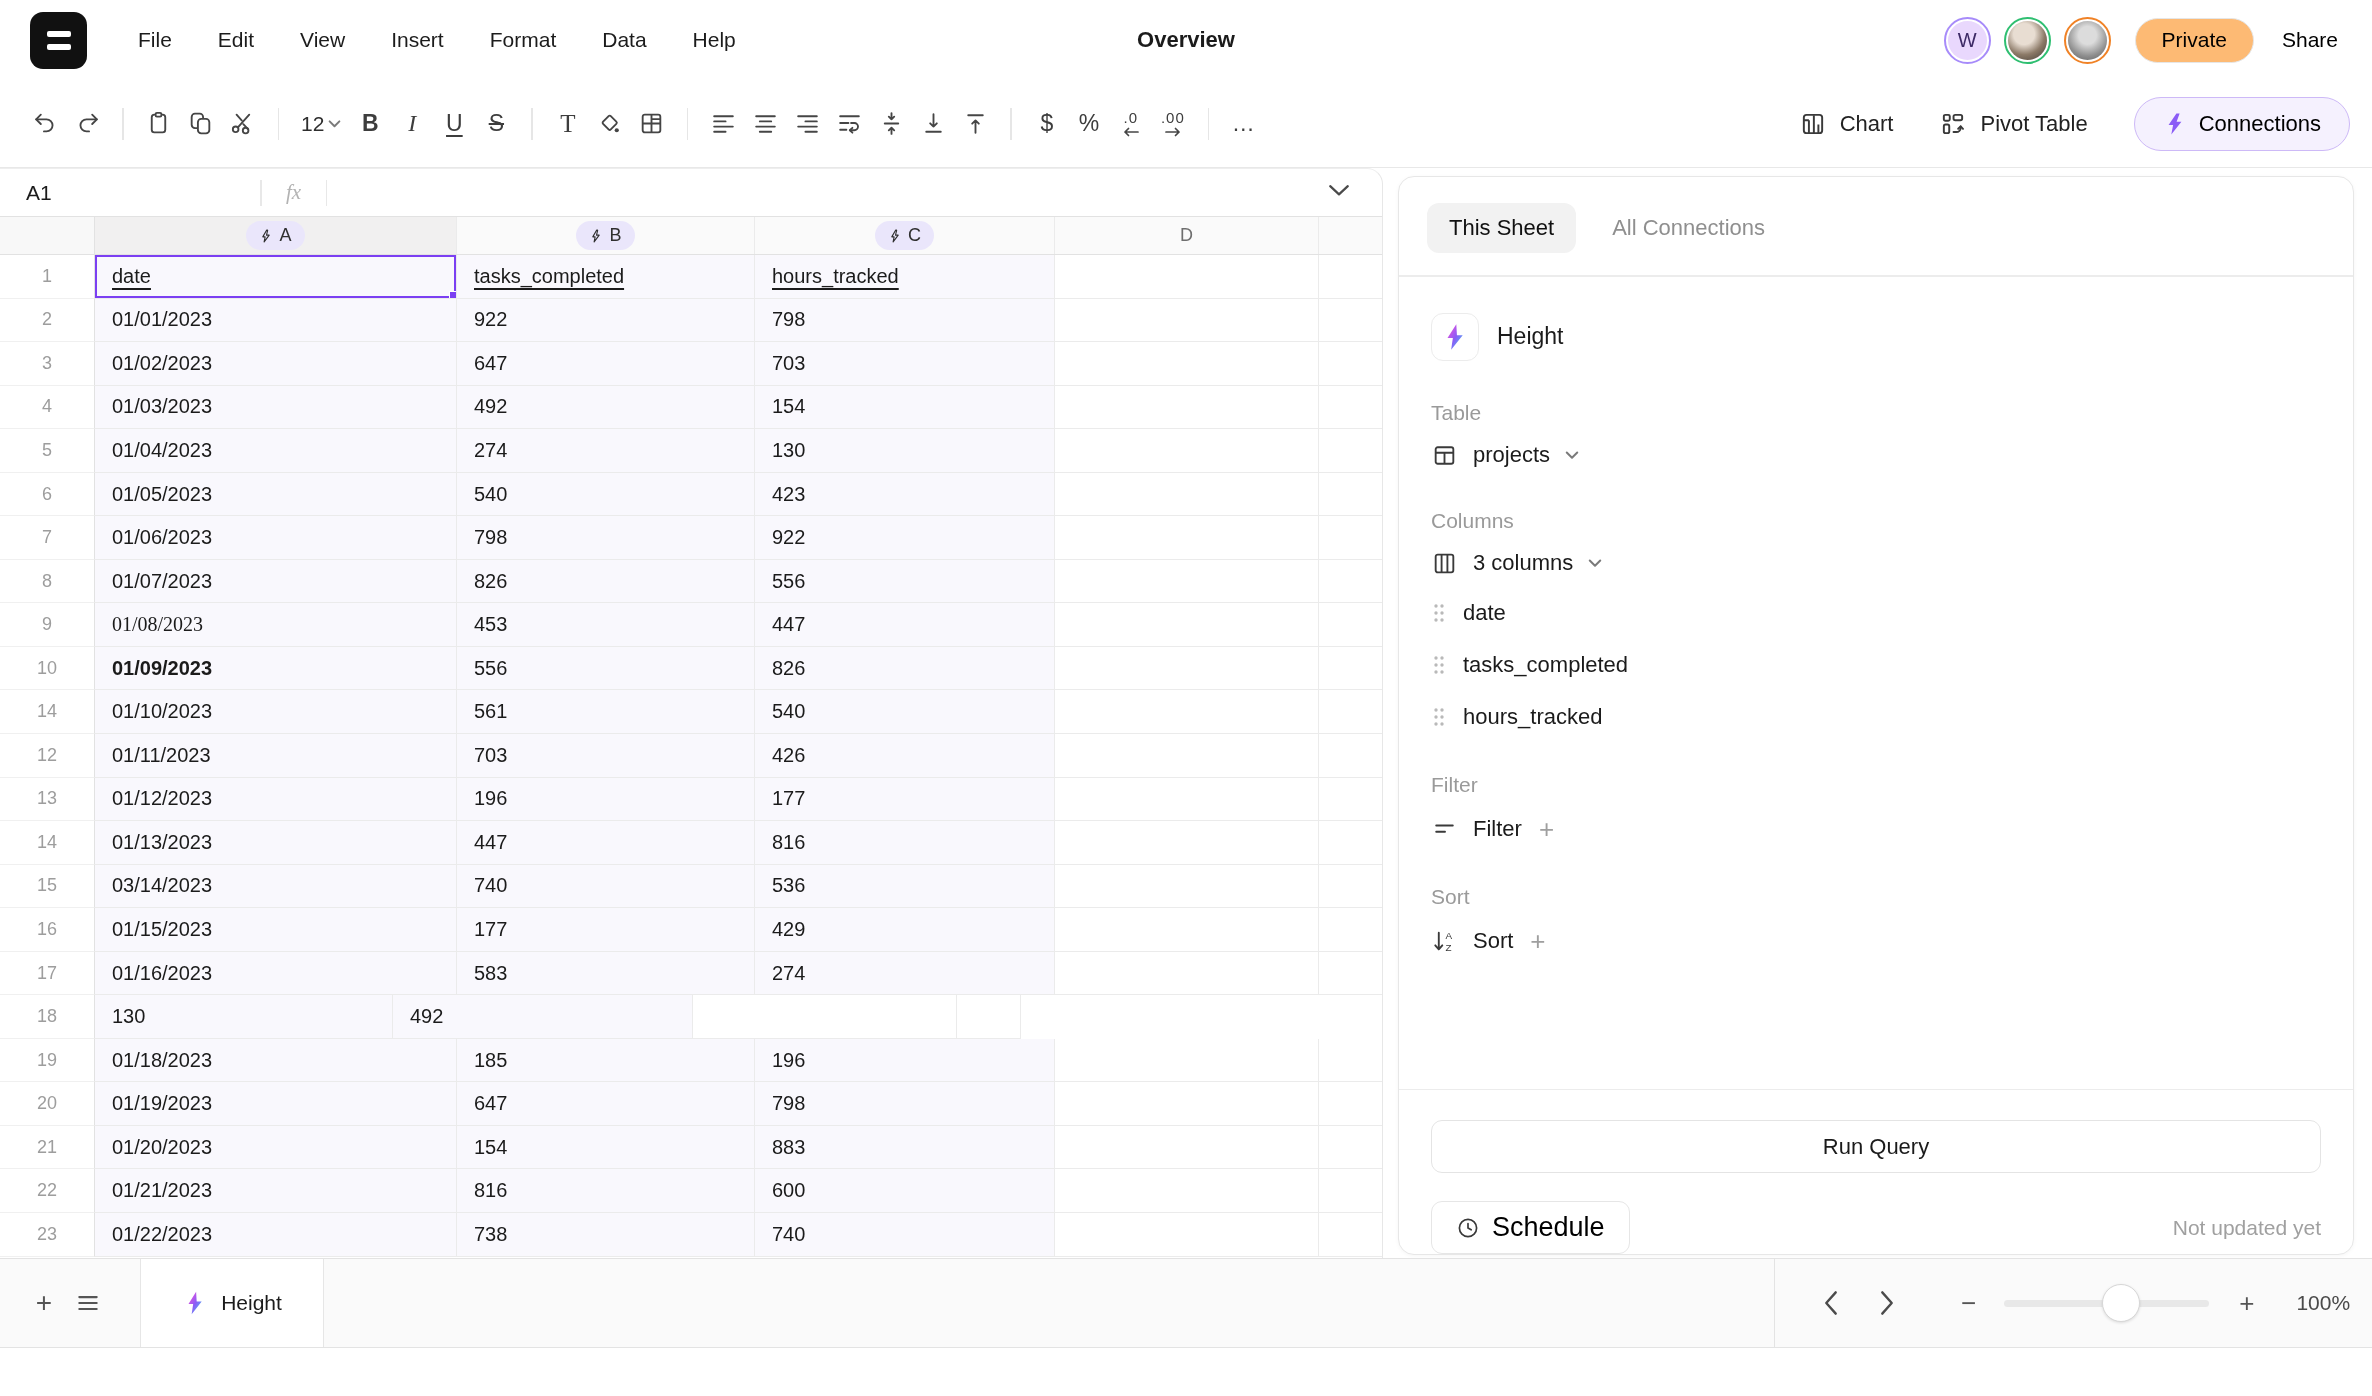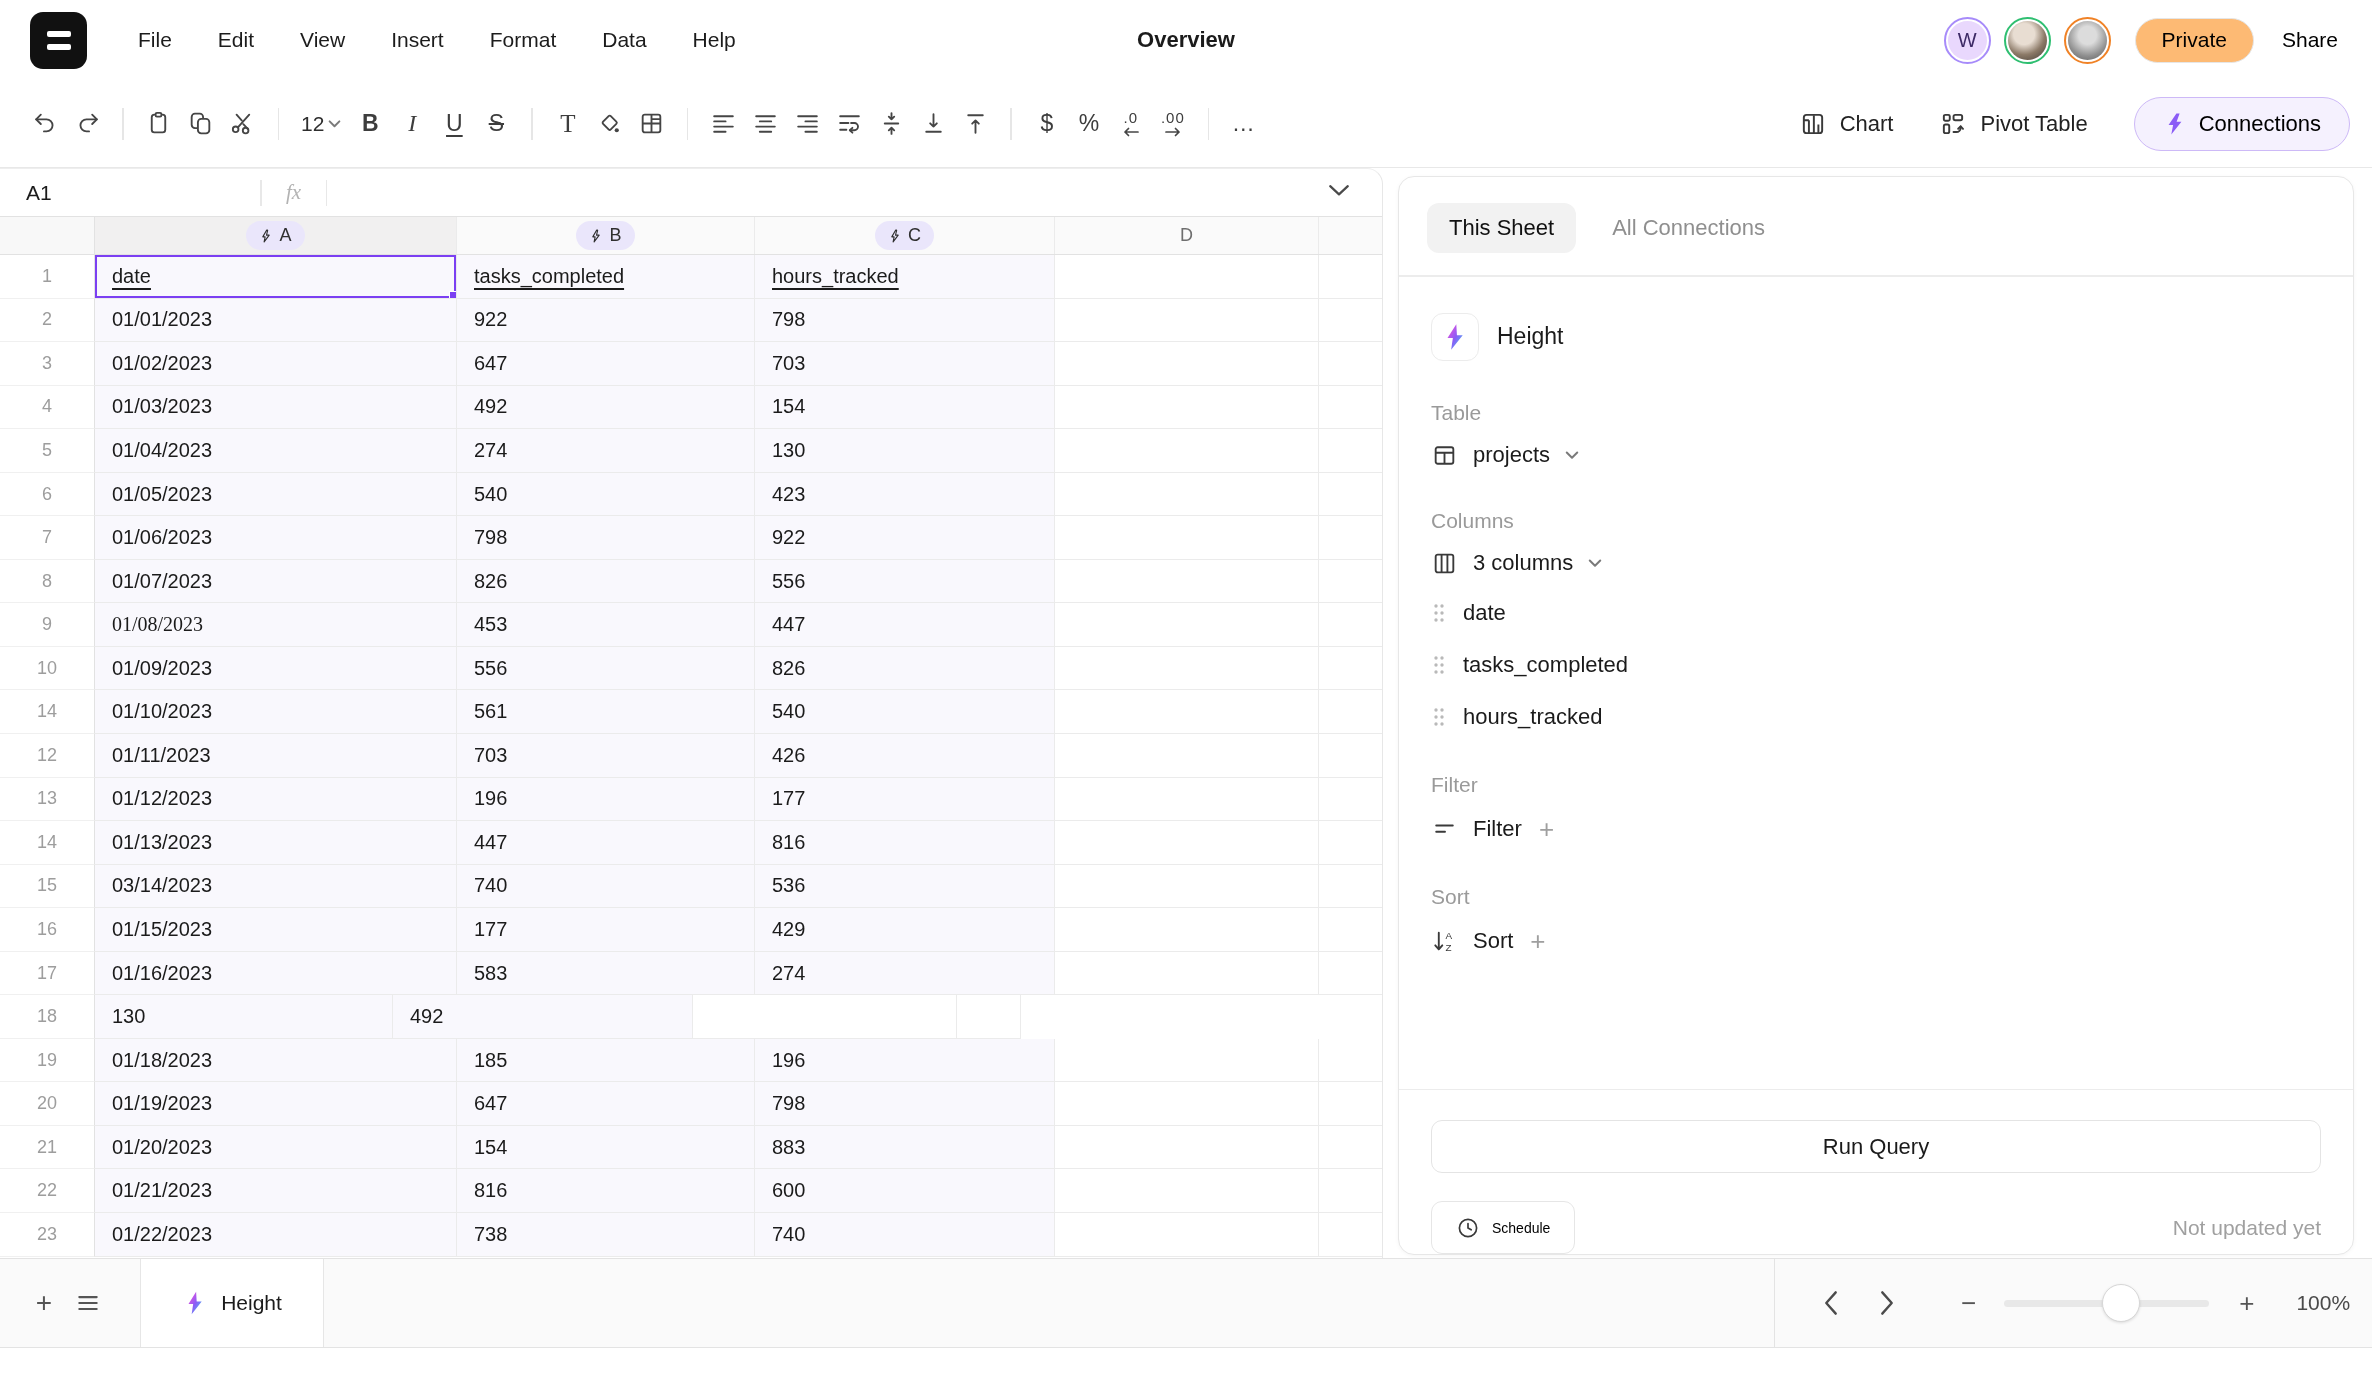--- a/index.html
+++ b/index.html
@@ -97,21 +97,21 @@
   #conn-name{font-size:23px}
   .sec-label{font-size:21px;color:#9a9a9a;margin-top:40px}
   .p-row{display:flex;align-items:center;gap:15px;margin-top:17px;font-size:22px}
   .p-row .plus{color:#9f9f9f;font-size:26px;font-weight:300;margin-left:2px}
   .col-item{display:flex;align-items:center;gap:16px;margin-top:20px;font-size:22px;height:32px}
   #panel-footer{border-top:1.5px solid #ececec;padding:30px 32px 0}
   #run-query{width:100%;height:53px;border:1.5px solid #e4e4e4;border-radius:11px;background:#fff;
     font-size:22px;color:#1b1b1b}
   #footer-row{display:flex;align-items:center;justify-content:space-between;margin-top:28px}
   #schedule-btn{height:53px;border:1.5px solid #e6e6e6;border-radius:11px;background:#fff;
-    font-size:14px;display:flex;align-items:center;gap:12px;padding:12px 24px}
+    font-size:27px;display:flex;align-items:center;gap:12px;padding:12px 24px}
   #status-text{font-size:21px;color:#a0a0a0}
 
   
   #sheetbar{position:absolute;left:0;top:1258px;width:2372px;height:90px;background:#fafafa;
     border-top:1.5px solid #e3e3e3;border-bottom:1.5px solid #e3e3e3;display:flex;align-items:center}
   .sb-btn{background:none;border:none;color:#555;font-size:28px;display:flex;align-items:center;justify-content:center;width:44px;height:44px}
   #sb-add{margin-left:22px;font-weight:300}
   #sheet-tab{height:100%;margin-left:30px;width:184px;background:#fff;border-left:1.5px solid #e6e6e6;
     border-right:1.5px solid #e6e6e6;display:flex;align-items:center;justify-content:center;gap:13px;font-size:21px}
   #sb-right{position:absolute;right:0;top:0;height:100%;display:flex;align-items:center;
@@ -421,21 +421,21 @@
       <div class="grid-row">
         <div class="row-num">9</div>
         <div class="cell tint" style="width: 362px; font-family: Liberation Serif, serif;">01/08/2023</div>
         <div class="cell tint" style="width: 298px;">453</div>
         <div class="cell tint" style="width: 300px;">447</div>
         <div class="cell" style="width: 264px;"></div>
         <div class="cell" style="width: 64px;"></div>
       </div>
       <div class="grid-row">
         <div class="row-num">10</div>
-        <div class="cell tint" style="width: 362px;">01/09/2023</div>
+        <div class="cell tint" style="width: 362px; font-weight: bold;">01/09/2023</div>
         <div class="cell tint" style="width: 298px;">556</div>
         <div class="cell tint" style="width: 300px;">826</div>
         <div class="cell" style="width: 264px;"></div>
         <div class="cell" style="width: 64px;"></div>
       </div>
       <div class="grid-row">
         <div class="row-num">14</div>
         <div class="cell tint" style="width: 362px;">01/10/2023</div>
         <div class="cell tint" style="width: 298px;">561</div>
         <div class="cell tint" style="width: 300px;">540</div>

